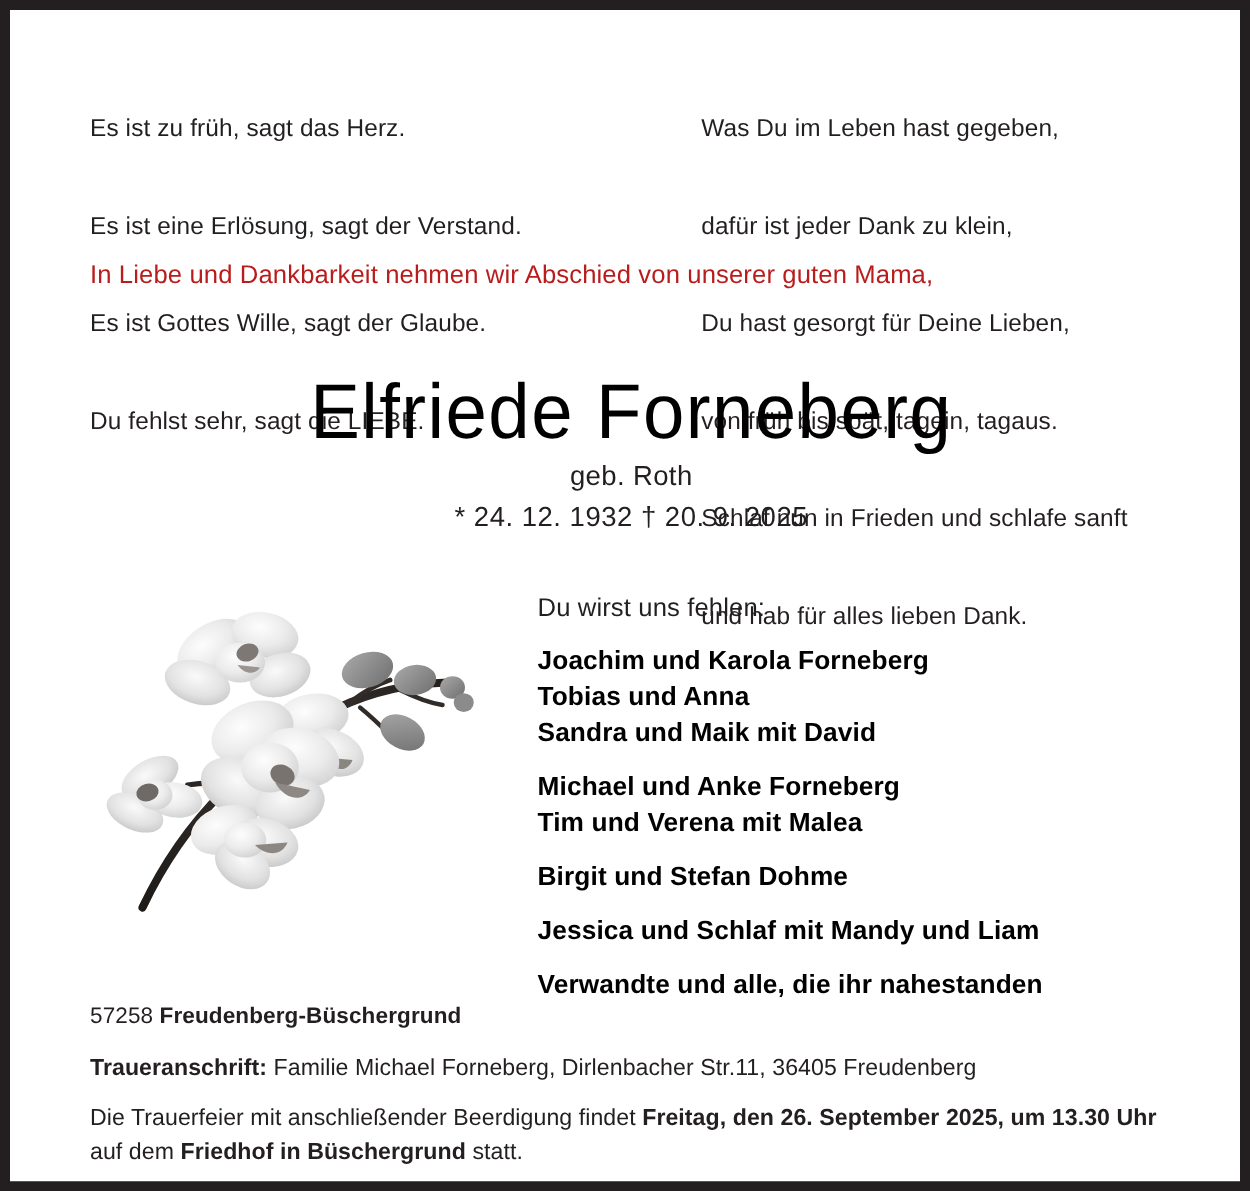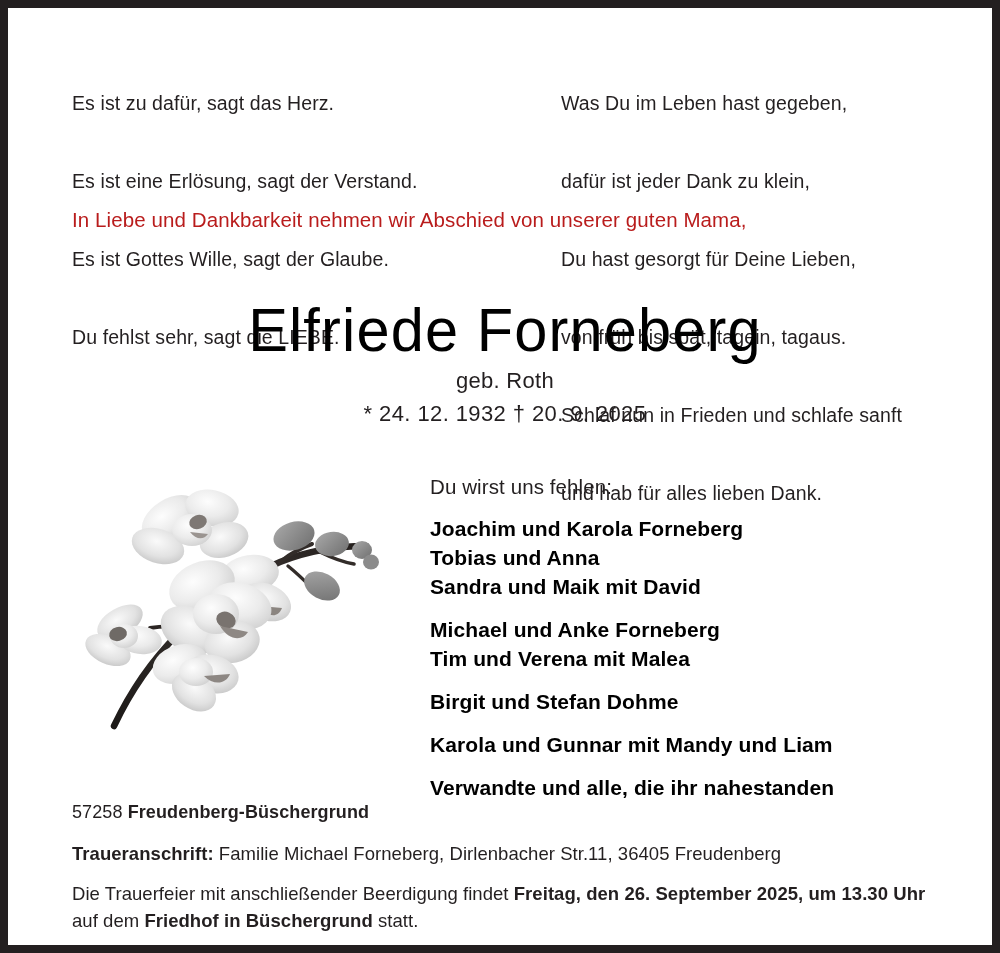--- a/index.html
+++ b/index.html
@@ -169,21 +169,21 @@
 </style>
 </head>
 <body>
 
 <div class="notice-frame">
   <div class="notice-page">
 
     <div class="poem-row">
 
       <div class="poem poem-left">
-        <span class="poem-line">Es ist zu dafür, sagt das Herz.</span>
+        <span class="poem-line">Es ist zu früh, sagt das Herz.</span>
         <span class="poem-line">Es ist eine Erlösung, sagt der Verstand.</span>
         <span class="poem-line">Es ist Gottes Wille, sagt der Glaube.</span>
         <span class="poem-line">Du fehlst sehr, sagt die LIEBE.</span>
       </div>
 
       <div class="poem poem-right">
         <span class="poem-line">Was Du im Leben hast gegeben,</span>
         <span class="poem-line">dafür ist jeder Dank zu klein,</span>
         <span class="poem-line">Du hast gesorgt für Deine Lieben,</span>
         <span class="poem-line">von früh bis spät, tagein, tagaus.</span>
@@ -297,21 +297,21 @@
       <div class="survivor-group">
         <span class="survivor-name">Michael und Anke Forneberg</span>
         <span class="survivor-name">Tim und Verena mit Malea</span>
       </div>
 
       <div class="survivor-group">
         <span class="survivor-name">Birgit und Stefan Dohme</span>
       </div>
 
       <div class="survivor-group">
-        <span class="survivor-name">Karola und Gunnar mit Mandy und Liam</span>
+        <span class="survivor-name">Jessica und Schlaf mit Mandy und Liam</span>
       </div>
 
       <div class="survivor-group">
         <span class="survivor-name">Verwandte und alle, die ihr nahestanden</span>
       </div>
     </div>
 
     <div class="footer">
 
       <div class="place-line">

